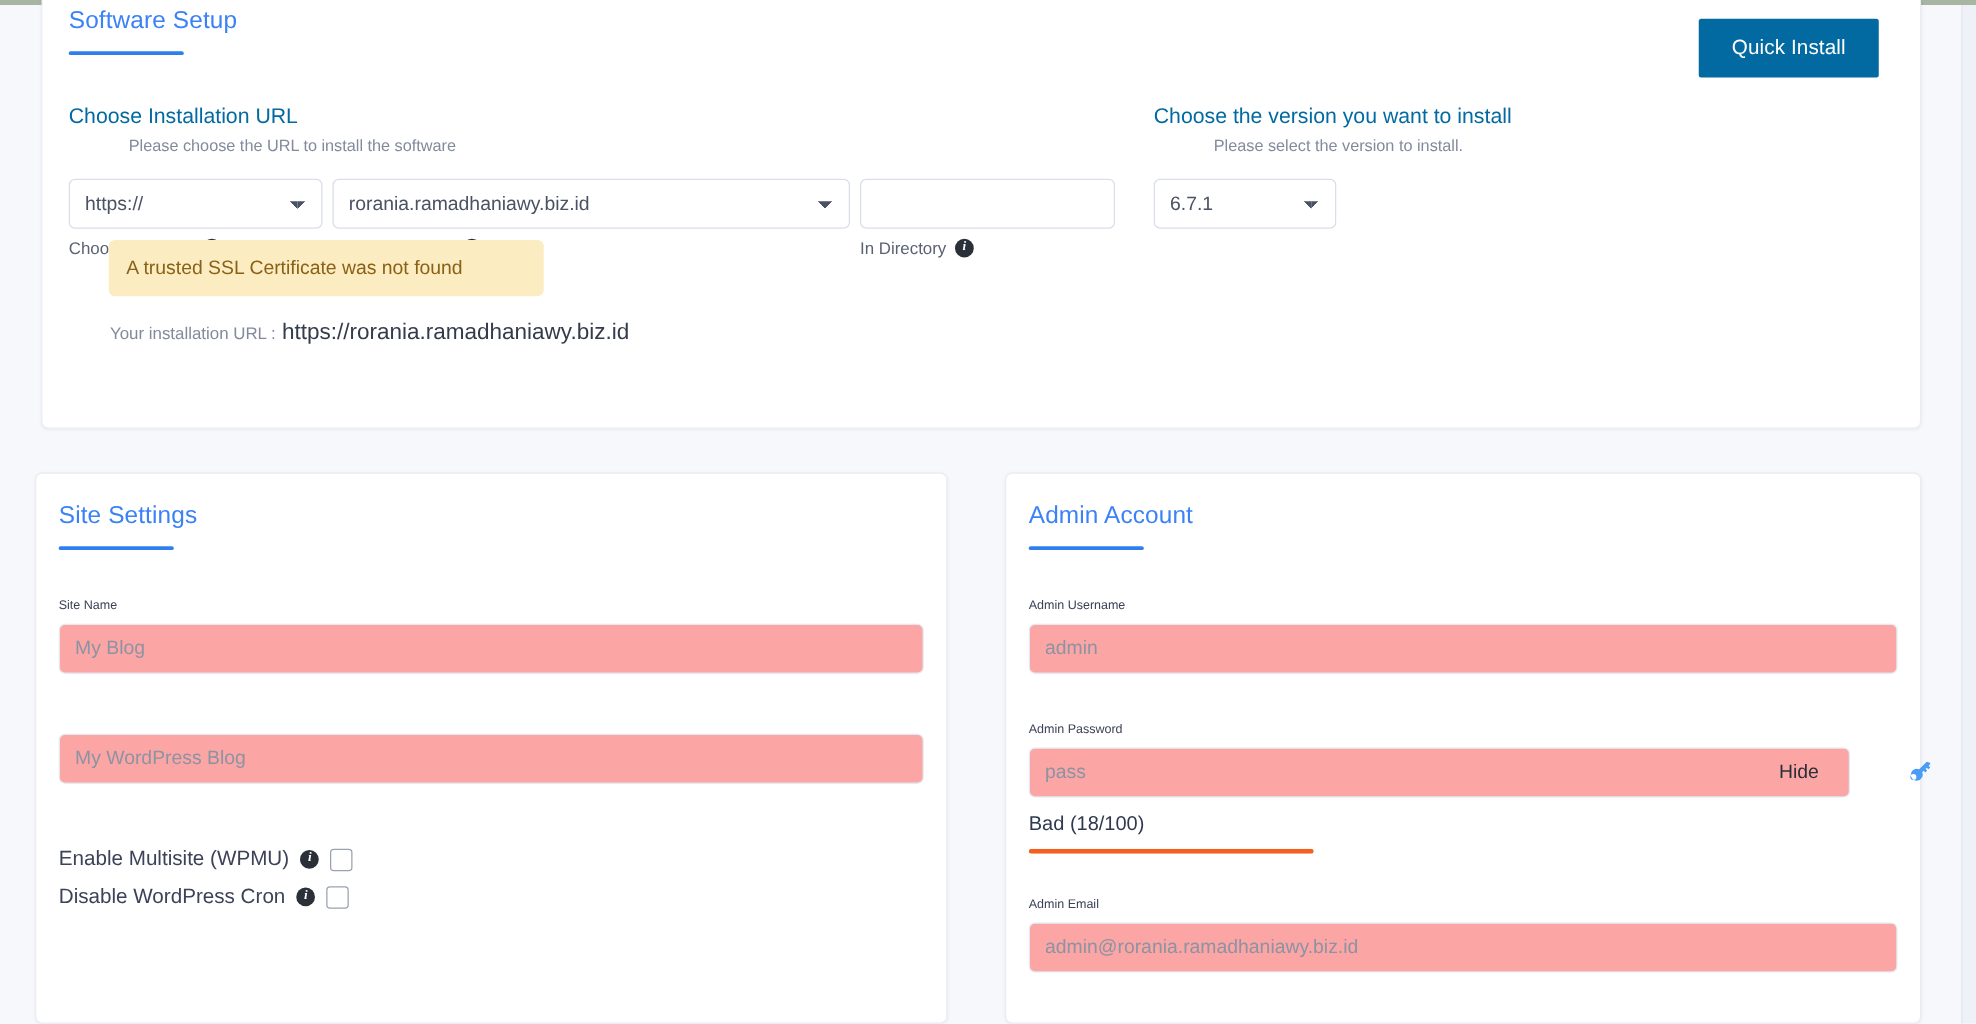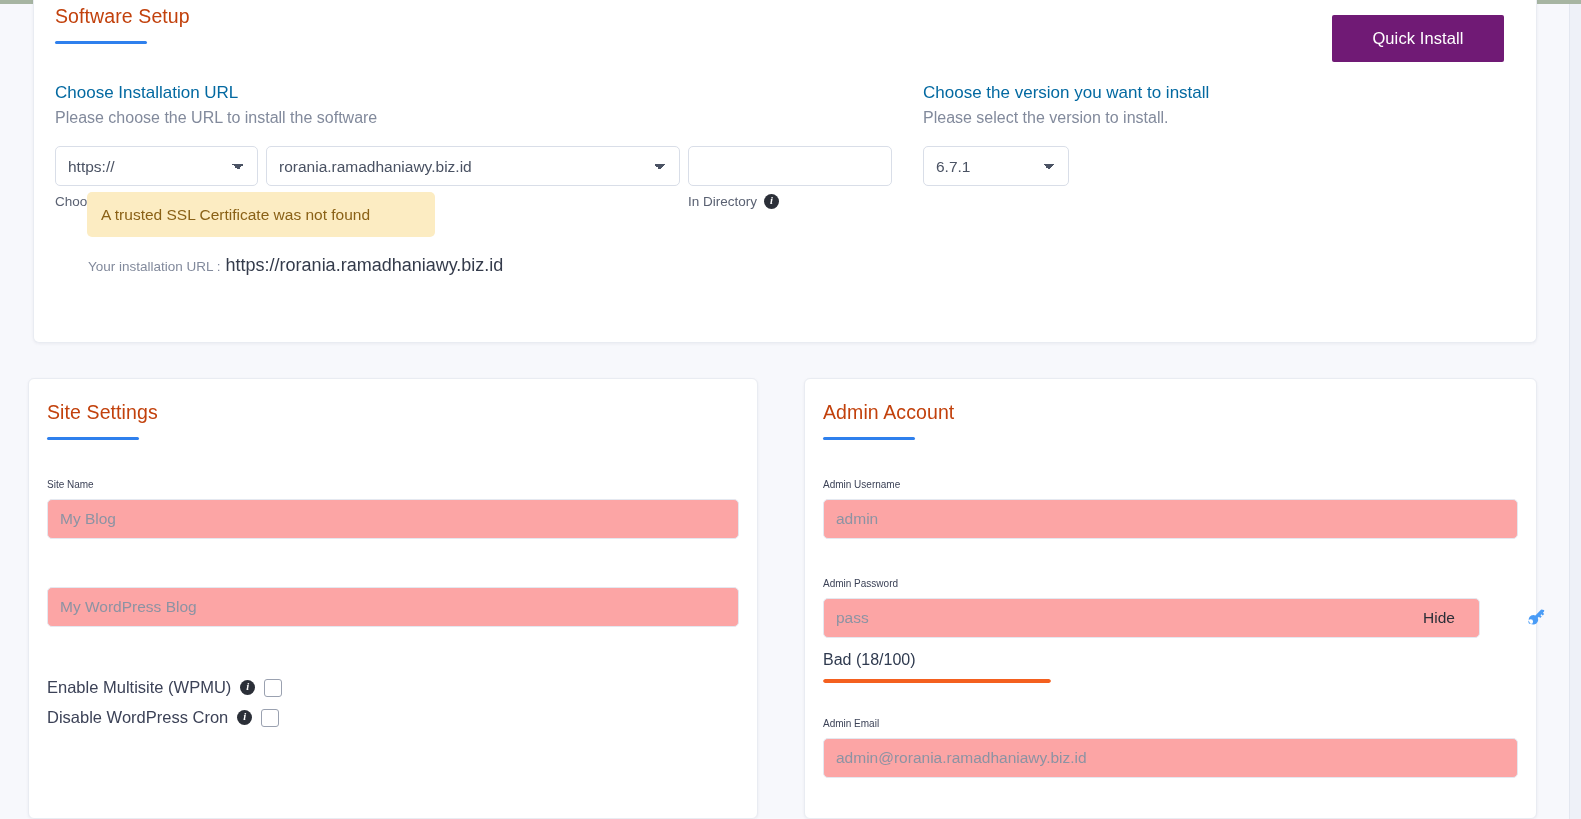--- a/index.html
+++ b/index.html
@@ -51,56 +51,57 @@
     top: -22px;
     width: 1504px;
     height: 365px;
     border-top: none;
     border-radius: 0 0 6px 6px;
   }
 
   .card-title {
     font-size: 19.5px;
     font-weight: 400;
-    color: #c2410c;
+    color: #3b82f6;
     letter-spacing: 0.1px;
   }
 
   .title-rule {
     width: 92px;
     height: 3px;
     background: #2f80ed;
     border-radius: 2px;
   }
 
   .quick-install-btn {
     position: absolute;
-    left: 1298px;
+    left: 1325px;
     top: 37px;
-    width: 172px;
+    width: 144px;
     height: 47px;
-    background: #701a75;
+    background: #0369a1;
     color: #ffffff;
     border: none;
     border-radius: 2px;
     font-size: 16.5px;
     font-family: "Liberation Sans", sans-serif;
     cursor: pointer;
     letter-spacing: 0.1px;
   }
 
   .section-head {
     font-size: 17px;
     color: #0369a1;
     font-weight: 400;
   }
   .section-sub {
-    font-size: 16px;
+    font-size: 13px;
     color: #828a9c;
     margin-top: 6px;
+    margin-left: 48px;
   }
 
   
   .sel, .txt {
     height: 40px;
     border: 1px solid #d9dee8;
     border-radius: 5px;
     background: #ffffff;
     font-size: 15.5px;
     font-family: "Liberation Sans", sans-serif;

